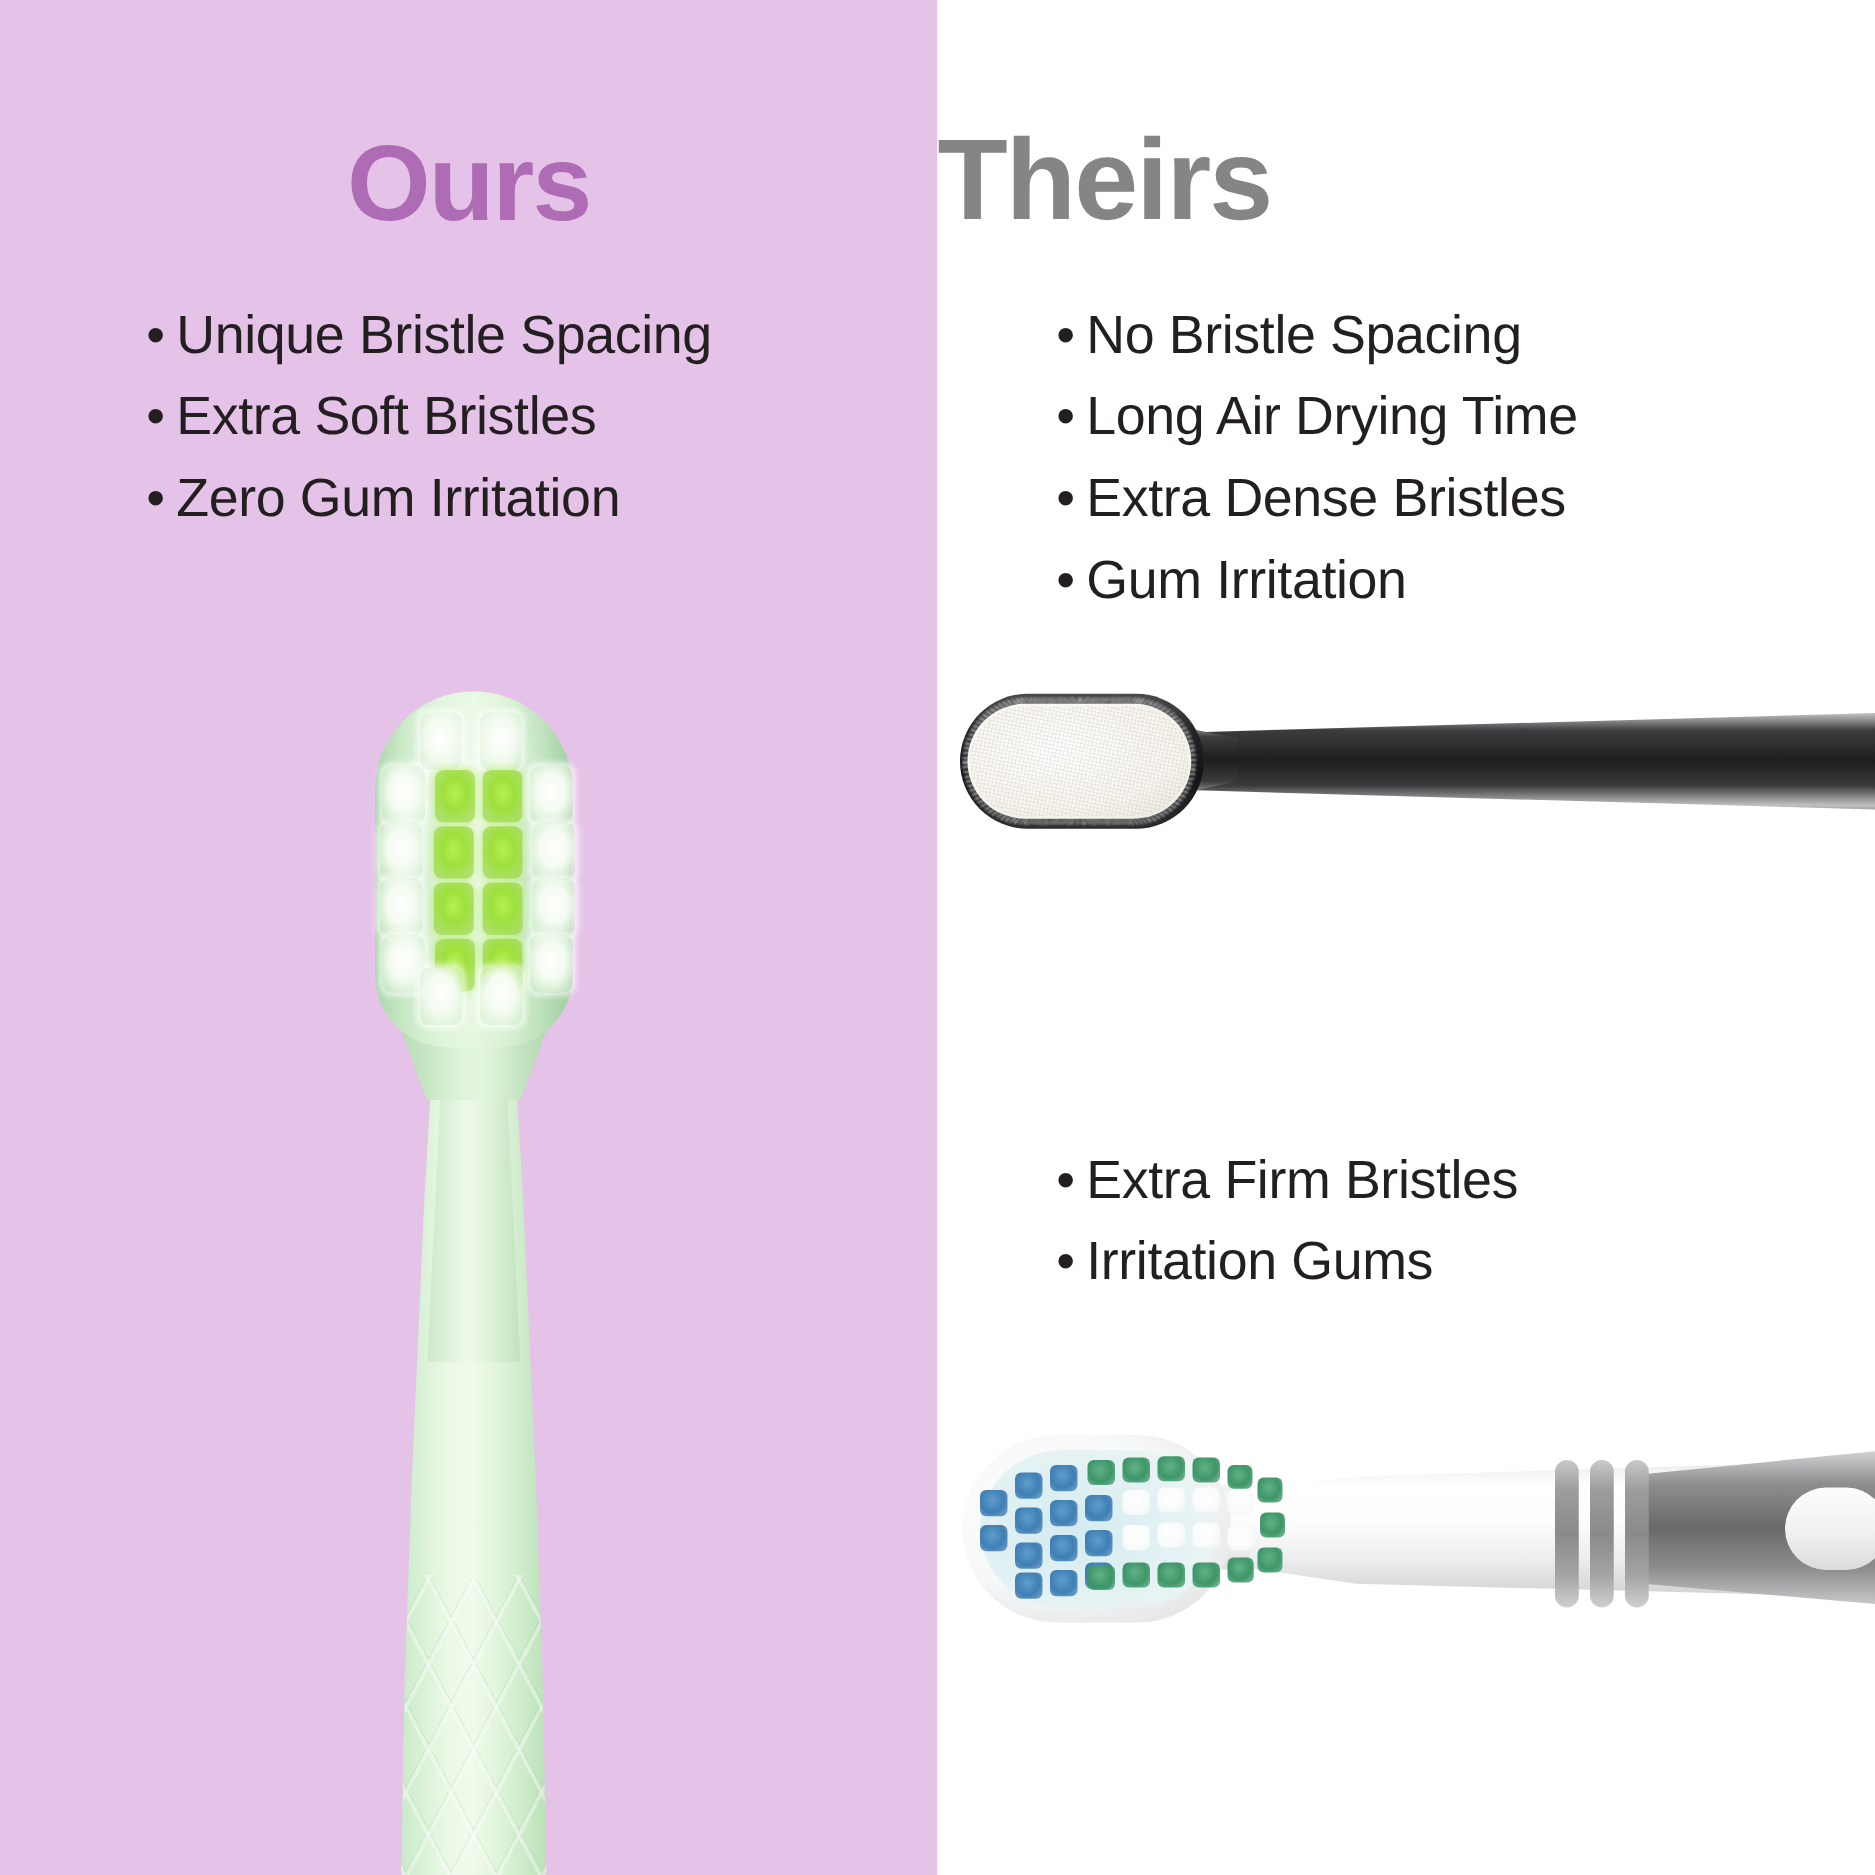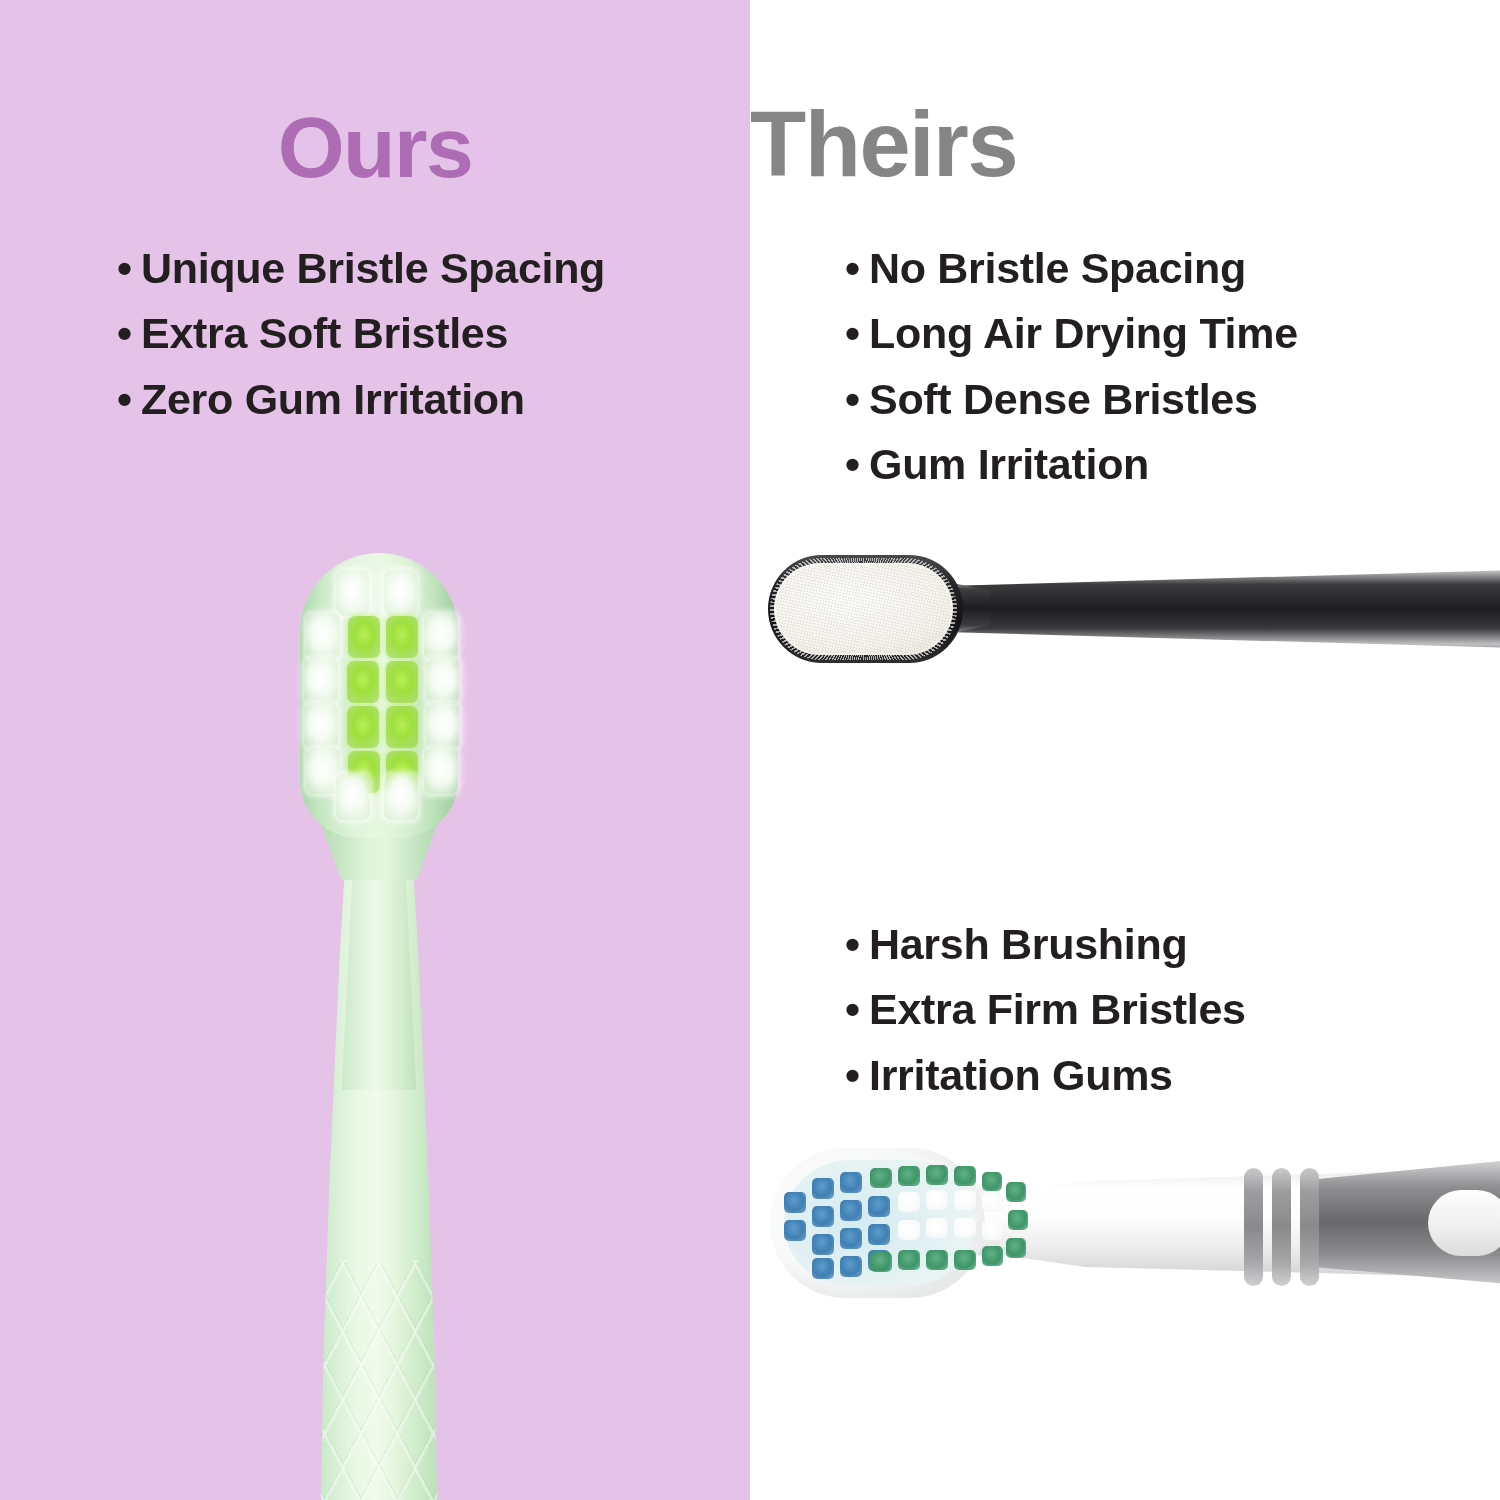--- a/index.html
+++ b/index.html
@@ -57,21 +57,21 @@
     color: #858585;
   }
 
   
   .bullets {
     position: absolute;
     list-style: none;
     color: #231f20;
     font-size: 43px;
     line-height: 1.52;
-    font-weight: 700;
+    font-weight: 400;
     letter-spacing: -0.3px;
   }
   .bullets li {
     white-space: nowrap;
     display: block;
   }
   .bullets li .bullet-dot {
     display: inline-block;
     width: 24px;
   }
@@ -367,35 +367,34 @@
     <div class="tuft white" style="left:384px;top:774px;width:34px;height:46px;"></div>
   </div>
 
   <div class="panel-right"></div>
 
   <div class="title" id="title-theirs">Theirs</div>
 
   <ul class="bullets" id="bullets-theirs">
     <li><span class="bullet-dot">•</span><span>No Bristle Spacing</span></li>
     <li><span class="bullet-dot">•</span><span>Long Air Drying Time</span></li>
-    <li><span class="bullet-dot">•</span><span>Soft Dense Bristles</span></li>
+    <li><span class="bullet-dot">•</span><span>Extra Dense Bristles</span></li>
     <li><span class="bullet-dot">•</span><span>Gum Irritation</span></li>
   </ul>
 
   <div id="brush-theirs-dark">
     <div class="d-handle"></div>
     <div class="d-neck"></div>
     <div class="d-head"></div>
     <div class="d-fuzz"></div>
     <div class="d-bristles"></div>
     <div class="d-bristle-tex"></div>
   </div>
 
   <ul class="bullets" id="bullets-theirs-2">
-    <li><span class="bullet-dot">•</span><span>Harsh Brushing</span></li>
     <li><span class="bullet-dot">•</span><span>Extra Firm Bristles</span></li>
     <li><span class="bullet-dot">•</span><span>Irritation Gums</span></li>
   </ul>
 
   <div id="brush-theirs-white">
     <div class="w-handle"></div>
     <div class="w-grip-dark"></div>
     <div class="w-grip-inner"></div>
     <div class="w-ring r1"></div>
     <div class="w-ring r2"></div>

